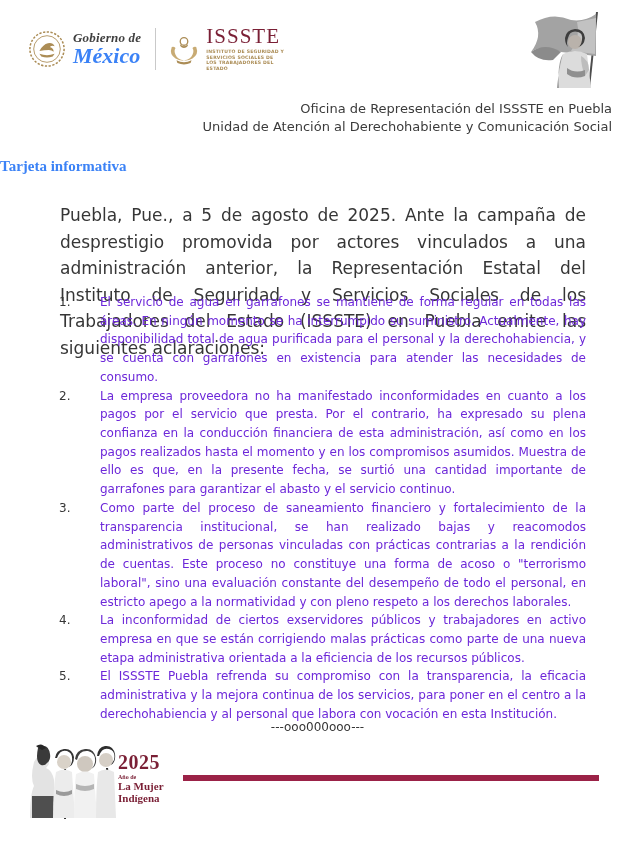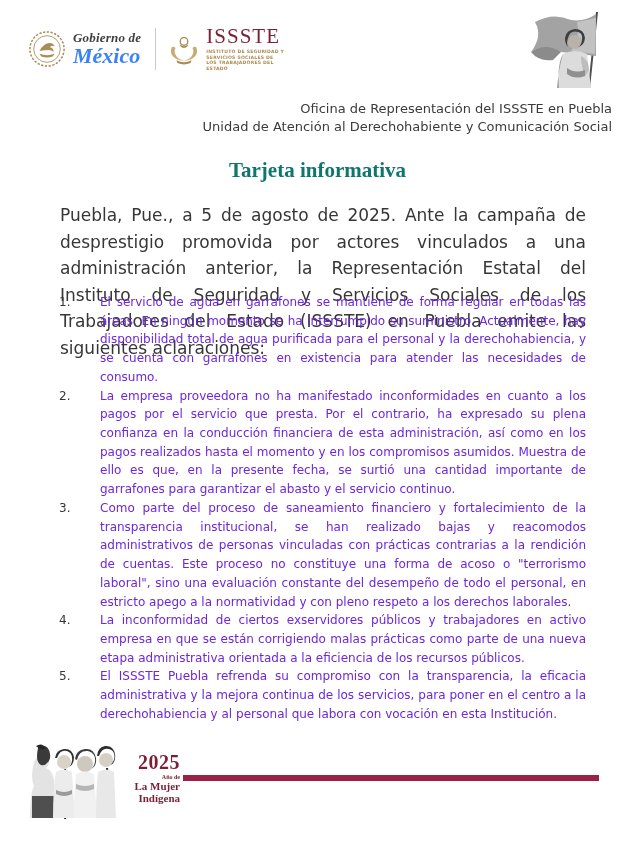--- a/index.html
+++ b/index.html
@@ -75,25 +75,24 @@
     line-height: 1.42;
     color: #3b3b3b;
   }
 
   
   .doc-title {
     position: absolute;
     top: 158px;
     left: 0;
     width: 100%;
-    text-align: center;
     font-family: "Liberation Serif", serif;
     font-weight: bold;
-    font-size: 21px;
-    color: #0f766e;
+    font-size: 15px;
+    color: #3b82f6;
   }
 
   
   .intro {
     position: absolute;
     top: 202px;
     left: 60px;
     width: 526px;
     font-size: 17px;
     line-height: 1.56;
@@ -137,21 +136,21 @@
     left: 28px;
     top: 744px;
     width: 88px;
     height: 80px;
   }
   .footer-campaign {
     position: absolute;
     left: 118px;
     top: 752px;
     width: 62px;
-    text-align: right;
+    text-align: left;
     font-family: "Liberation Serif", serif;
     color: #7a1f35;
     line-height: 1;
   }
   .footer-campaign .year { font-size: 20px; font-weight: bold; letter-spacing: 0.5px; }
   .footer-campaign .ano { font-size: 6px; font-weight: bold; margin-top: 2px; }
   .footer-campaign .mujer, .footer-campaign .indigena { font-size: 11px; font-weight: bold; margin-top: 1px; }
   .footer-bar {
     position: absolute;
     left: 183px;
@@ -233,20 +232,21 @@
     <div class="item">
       <span class="num">4.</span>
       <p class="itext">La inconformidad de ciertos exservidores públicos y trabajadores en activo empresa en que se están corrigiendo malas prácticas como parte de una nueva etapa administrativa orientada a la eficiencia de los recursos públicos.</p>
     </div>
     <div class="item">
       <span class="num">5.</span>
       <p class="itext">El ISSSTE Puebla refrenda su compromiso con la transparencia, la eficacia administrativa y la mejora continua de los servicios, para poner en el centro a la derechohabiencia y al personal que labora con vocación en esta Institución.</p>
     </div>
   </div>
 
+  <div class="closing">---ooo000ooo---</div>
 
   <svg class="women-illustration" viewBox="0 0 88 80">
 
     <path d="M6 18 q8 -14 14 -4 q3 6 -2 10 q6 2 8 12 l2 38 L2 74 q0 -24 4 -32 q-4 -8 0 -24 z" fill="#e3e3e3"></path>
     <path d="M10 4 q10 -6 12 6 q1 6 -3 9 q-2 3 -6 2 q-6 -3 -3 -17 z" fill="#3a3a3a"></path>
     <path d="M8 2 q6 -4 10 2 l-4 2 q-4 -2 -6 -4 z" fill="#262626"></path>
     <rect x="4" y="52" width="22" height="22" fill="#4f4f4f"></rect>
 
     <circle cx="36" cy="18" r="7" fill="#d9d2c8"></circle>
     <path d="M29 14 q3 -9 10 -7 q6 2 5 10 q-1 5 -3 6 q5 -2 5 -10 q-2 -9 -10 -8 q-8 1 -9 9 z" fill="#333333"></path>

